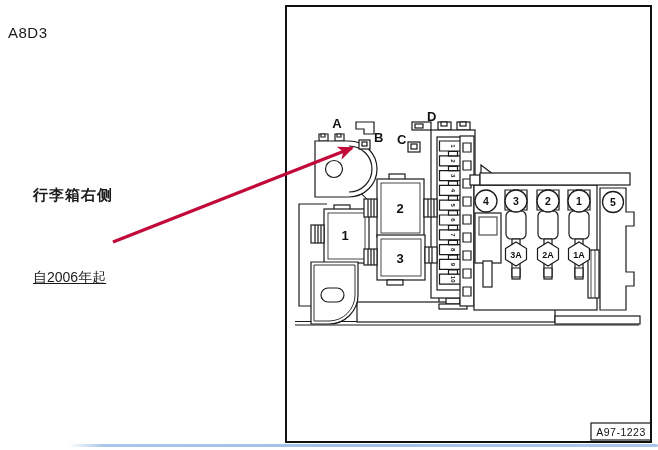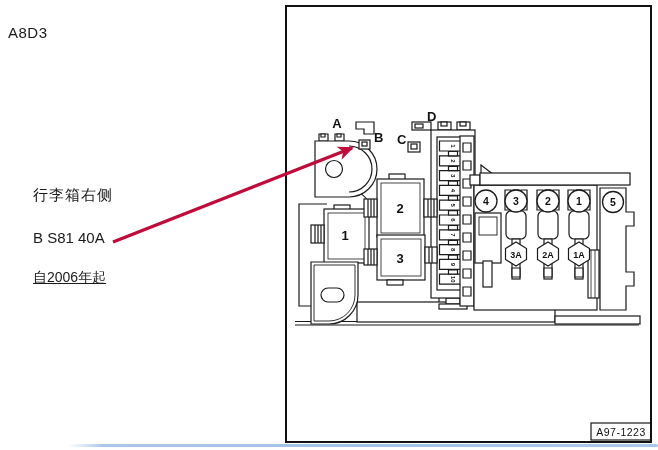--- a/index.html
+++ b/index.html
@@ -1,20 +1,20 @@
 <!DOCTYPE html>
 <html><head>
 <meta charset="utf-8">
 <style>
   html,body{margin:0;padding:0;background:#fff;}
   #stage{position:relative;width:658px;height:450px;background:#fff;overflow:hidden;
          font-family:"Liberation Sans",sans-serif;color:#1a1a1a;}
   .abs{position:absolute;}
   #code-label{left:8px;top:24px;font-size:15px;letter-spacing:.5px;}
-  #callout-line1{left:33px;top:186px;font-size:15px;font-weight:normal;letter-spacing:1px;}
+  #callout-line1{left:33px;top:186px;font-size:15px;font-weight:bold;letter-spacing:1px;}
   #callout-line2{left:33px;top:229px;font-size:15px;}
   #callout-line3{left:33px;top:269px;font-size:14px;text-decoration:underline;}
   #diagram-frame{left:285px;top:5px;width:363px;height:434px;border:2px solid #111;background:#fff;}
   #arrow-overlay{left:0;top:0;width:658px;height:450px;pointer-events:none;}
   #bottom-rule{left:68px;top:444px;width:590px;height:3px;border-radius:2px;
      background:linear-gradient(to right, rgba(169,199,232,0), #a9c7e8 6%, #9fc2e6 50%, #aac8e9);}
   svg text{font-family:"Liberation Sans",sans-serif;fill:#111;}
   .lbl{font-size:13px;font-weight:bold;}
   .rlbl{font-size:13px;font-weight:bold;text-anchor:middle;}
   .clbl{font-size:10.5px;font-weight:bold;text-anchor:middle;}
@@ -22,21 +22,20 @@
   .flbl{font-size:6px;font-weight:bold;text-anchor:middle;}
   .figlbl{font-size:10.5px;text-anchor:middle;letter-spacing:.5px;}
 </style>
 </head>
 <body>
 
 <div id="stage">
 
   <div class="abs" id="code-label">A8D3</div>
   <div class="abs" id="callout-line1">行李箱右侧</div>
-  <div class="abs" id="callout-line2">B S81 40A</div>
   <div class="abs" id="callout-line3">自2006年起</div>
 
   <div class="abs" id="diagram-frame">
     <svg width="363" height="434" viewBox="0 0 363 434" fill="none" stroke="#1a1a1a" stroke-width="1.2">
 
       <g>
         <path d="M40,197 H12 V299 H70"></path>
         <path d="M58,181 q22,3 26,21"></path>
       </g>
 

